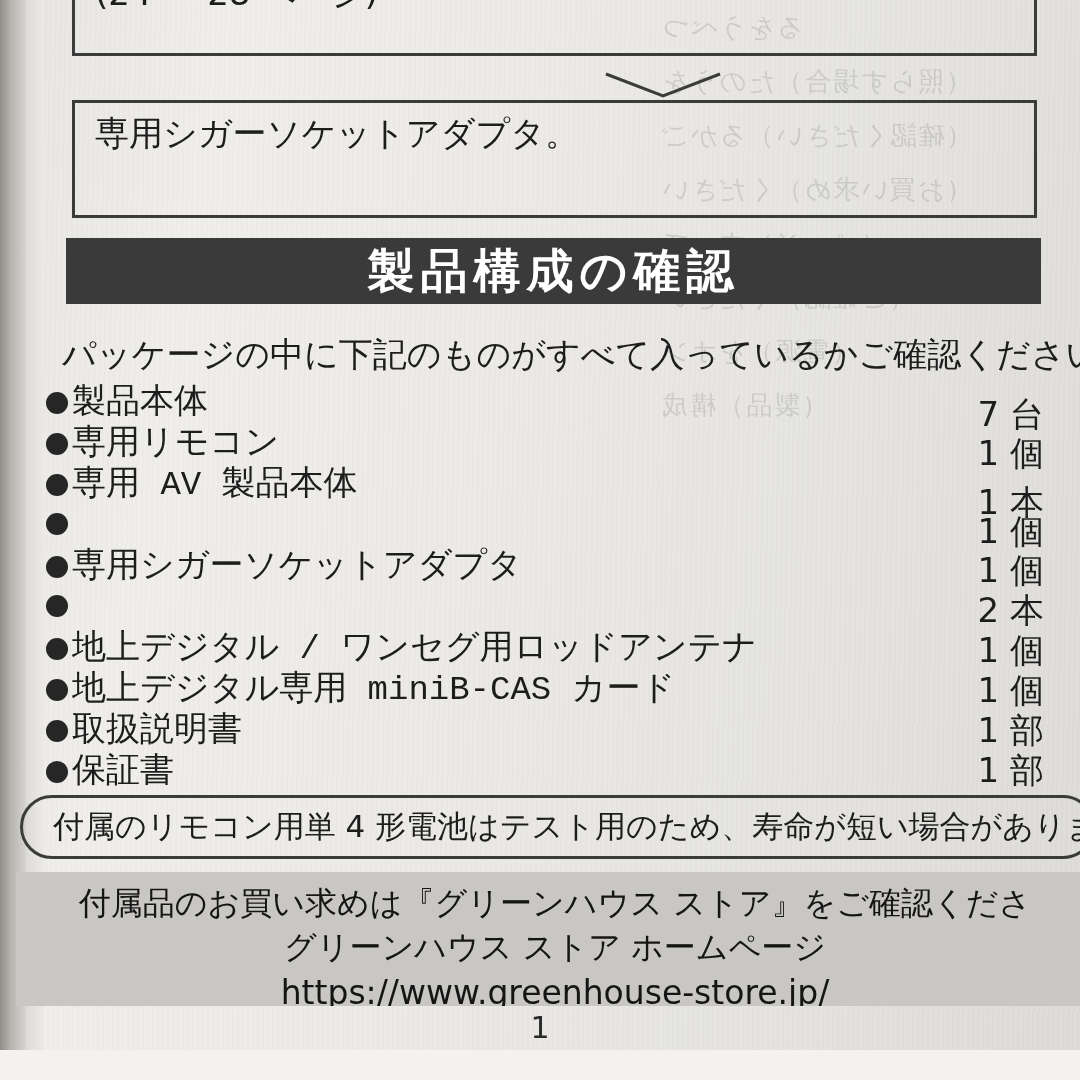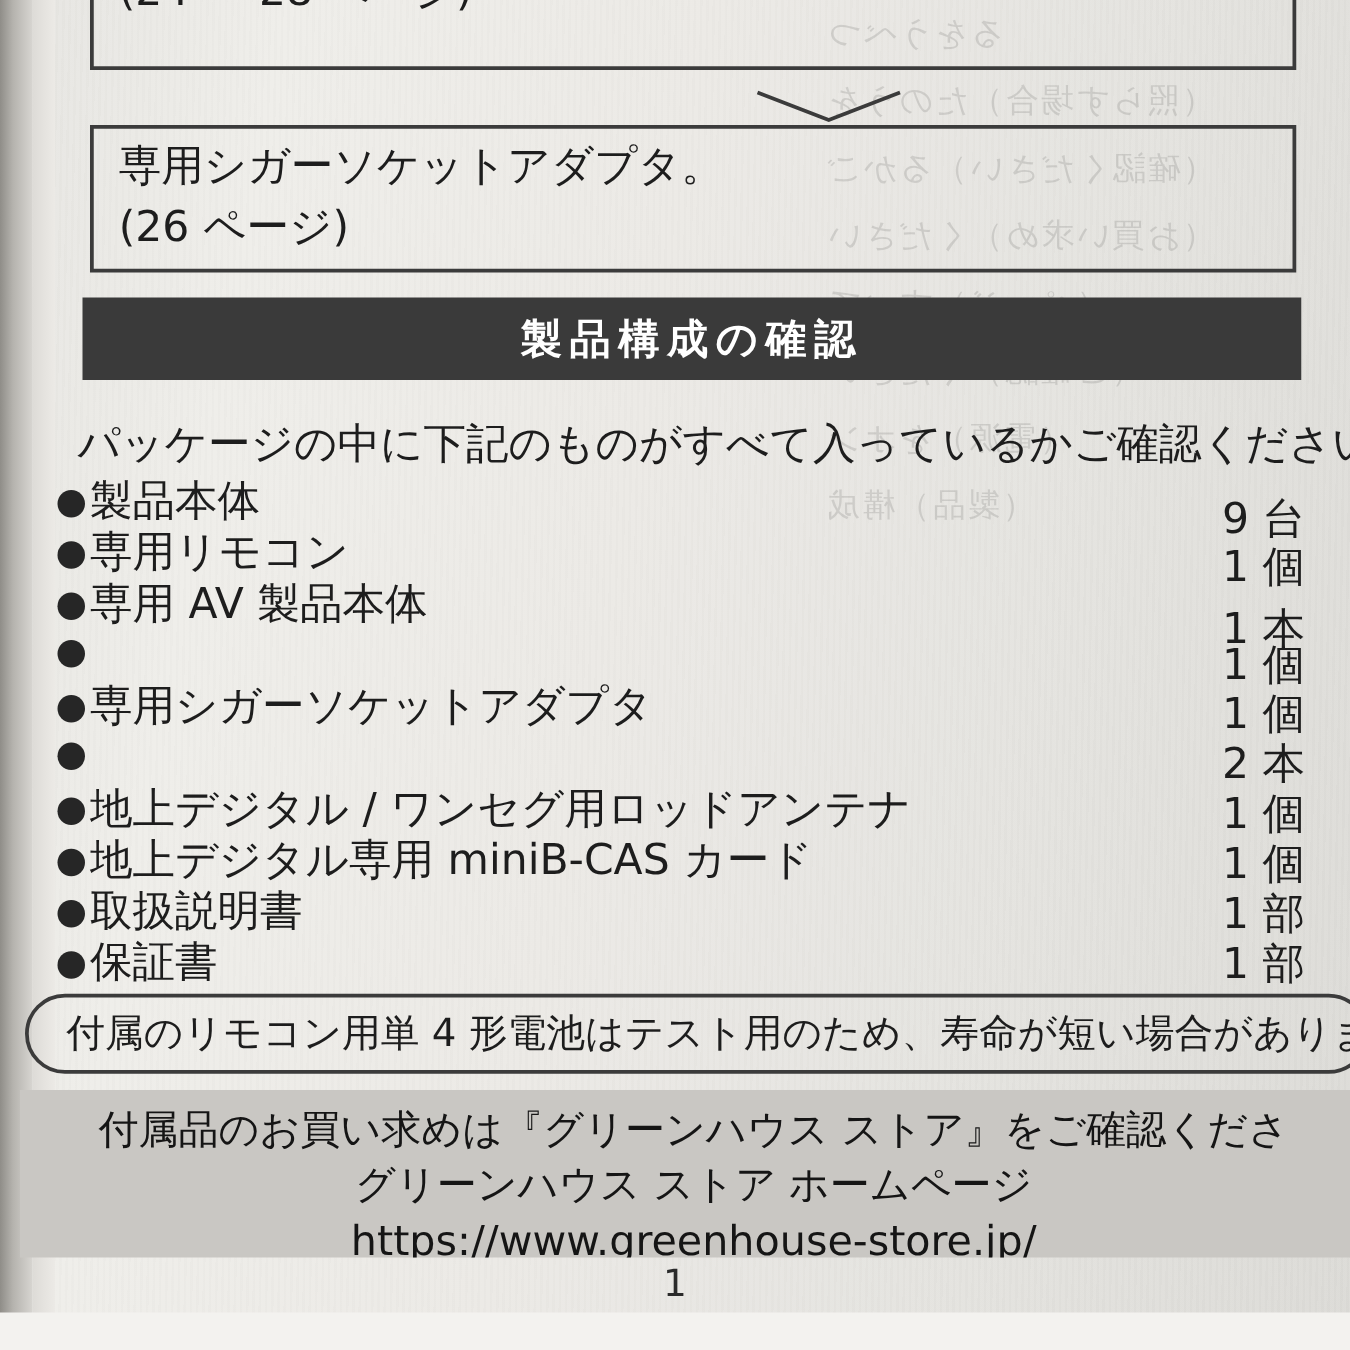--- a/index.html
+++ b/index.html
@@ -66,41 +66,41 @@
     position:absolute;left:604px;top:72px;width:118px;height:28px;
   }
   .arrow svg{display:block;}
 
   
   .headerbar{
     position:absolute;left:66px;top:238px;width:975px;height:66px;
     background:#3a3a3a;
     color:#ffffff;
     display:flex;align-items:center;justify-content:center;
-    font-size:33px;letter-spacing:6px;font-weight:bold;
+    font-size:47px;letter-spacing:6px;font-weight:bold;
   }
 
   
   .intro{
     position:absolute;left:62px;top:332px;width:980px;
     font-size:34px;color:#1d1d1d;white-space:nowrap;
   }
 
   
   .list{position:absolute;left:46px;top:378px;width:1010px;}
   .item{
     position:relative;height:41px;
     font-size:34px;color:#1d1d1d;
     white-space:nowrap;
   }
   .item .bullet{
     display:inline-block;width:22px;height:22px;border-radius:50%;
     background:#262626;vertical-align:-2px;margin-right:4px;
   }
-  .item .label{display:inline-block;}
+  .item .label{display:inline-block;font-family:Liberation Mono, monospace;}
   .item .qty{
     position:absolute;right:12px;top:0;
     font-size:34px;
   }
   
   .item:nth-child(1) .qty{top:14px;}
   .item:nth-child(2) .qty{top:12px;}
   .item:nth-child(3) .qty{top:20px;}
   .item:nth-child(4) .qty{top:8px;}
   .item:nth-child(5) .qty{top:6px;}
@@ -172,33 +172,32 @@
     </div>
 
     <div class="arrow">
       <svg width="118" height="28" viewBox="0 0 118 28">
         <polyline points="2,2 59,24 116,2" fill="none" stroke="#3b3b3b" stroke-width="3"></polyline>
       </svg>
     </div>
 
     <div class="box" id="box-second">
       <div class="line">専用シガーソケットアダプタ。</div>
-      <div class="line">(26 ページ)</div>
     </div>
 
     <div class="headerbar">
       <span>製品構成の確認</span>
     </div>
 
     <div class="intro">パッケージの中に下記のものがすべて入っているかご確認ください。</div>
 
     <div class="list">
       <div class="item">
         <span class="bullet"></span><span class="label">製品本体</span>
-        <span class="qty">9 台</span>
+        <span class="qty">7 台</span>
       </div>
       <div class="item">
         <span class="bullet"></span><span class="label">専用リモコン</span>
         <span class="qty">1 個</span>
       </div>
       <div class="item">
         <span class="bullet"></span><span class="label">専用 AV 製品本体</span>
         <span class="qty">1 本</span>
       </div>
       <div class="item">

